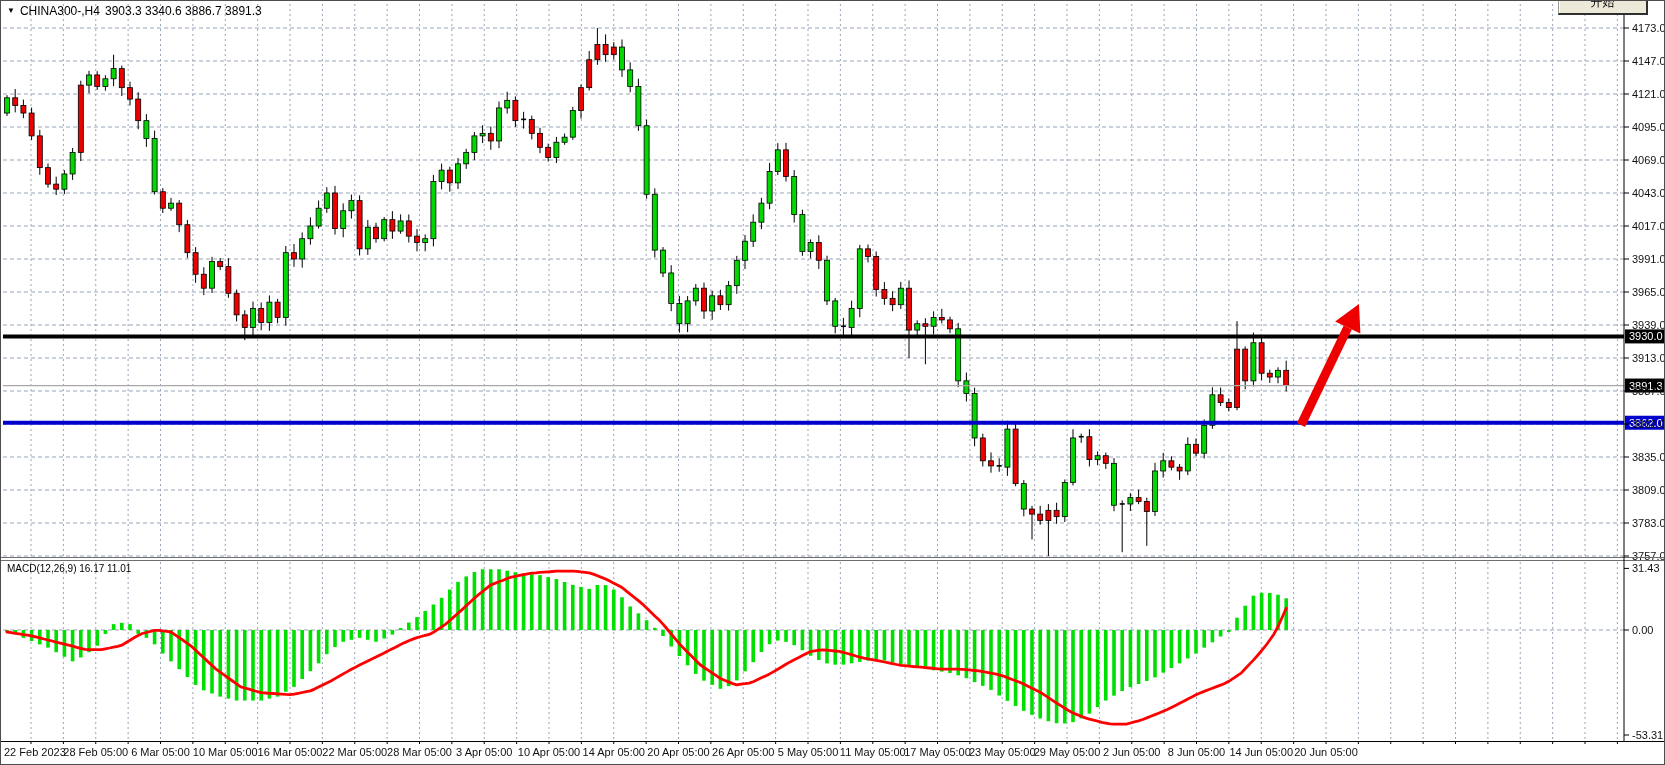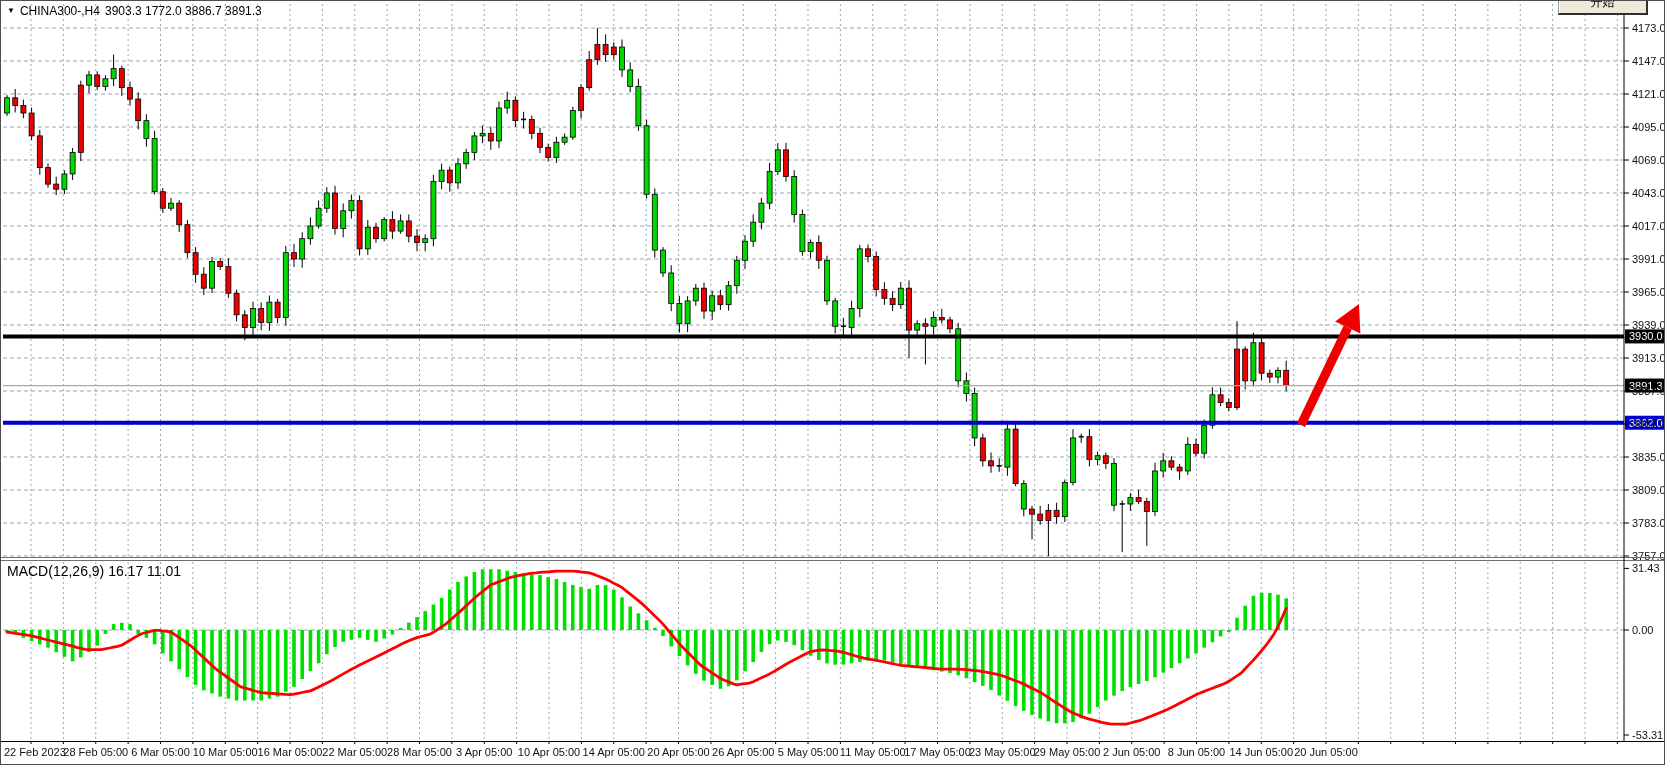--- a/index.html
+++ b/index.html
@@ -9,21 +9,21 @@
     border:1px solid #4d4d4d;box-sizing:border-box;overflow:hidden;
   }
   #chart-svg{position:absolute;left:0;top:0;}
   .hud{position:absolute;z-index:5;}
   #title-bar{
     left:6px;top:3px;display:flex;align-items:center;gap:5px;
     font-size:12px;color:#000;white-space:nowrap;
   }
   #title-bar .tri{font-size:8px;line-height:10px;color:#000;}
   #macd-label{
-    left:6px;top:562px;font-size:14px;color:#000;white-space:nowrap;
+    left:6px;top:562px;font-size:10px;color:#000;white-space:nowrap;
   }
   #start-button{
     left:1557px;top:-9px;width:90px;height:23px;
     background:#ece9d8;border:1px solid #9a9a9a;
     border-right:2px solid #2f2f2f;border-bottom:2px solid #2f2f2f;
     box-shadow:inset 1px 1px 0 #ffffff;
     display:flex;align-items:flex-end;justify-content:center;
     font-size:12px;color:#000;padding-bottom:2px;box-sizing:border-box;
     cursor:pointer;z-index:8;
   }
@@ -758,21 +758,21 @@
         <line x1="0" y1="556.5" x2="1665" y2="556.5" stroke="#6e6e6e" stroke-width="1"></line>
         <line x1="0" y1="559.5" x2="1665" y2="559.5" stroke="#6e6e6e" stroke-width="1"></line>
         <line x1="0" y1="740.5" x2="1665" y2="740.5" stroke="#000" stroke-width="1"></line>
         <line x1="1623" y1="0" x2="1623" y2="740" stroke="#000" stroke-width="1"></line>
       </g>
     </svg>
 
   <div class="hud" id="title-bar">
     <span class="tri">▼</span>
     <span>CHINA300-,H4</span>
-    <span>3903.3 1772.0 3886.7 3891.3</span>
+    <span>3903.3 3340.6 3886.7 3891.3</span>
   </div>
 
   <div class="hud" id="macd-label">MACD(12,26,9) 16.17 11.01</div>
 
   <div class="hud" id="start-button">
     <span>开始</span>
   </div>
 </div>
 
 </body></html>

